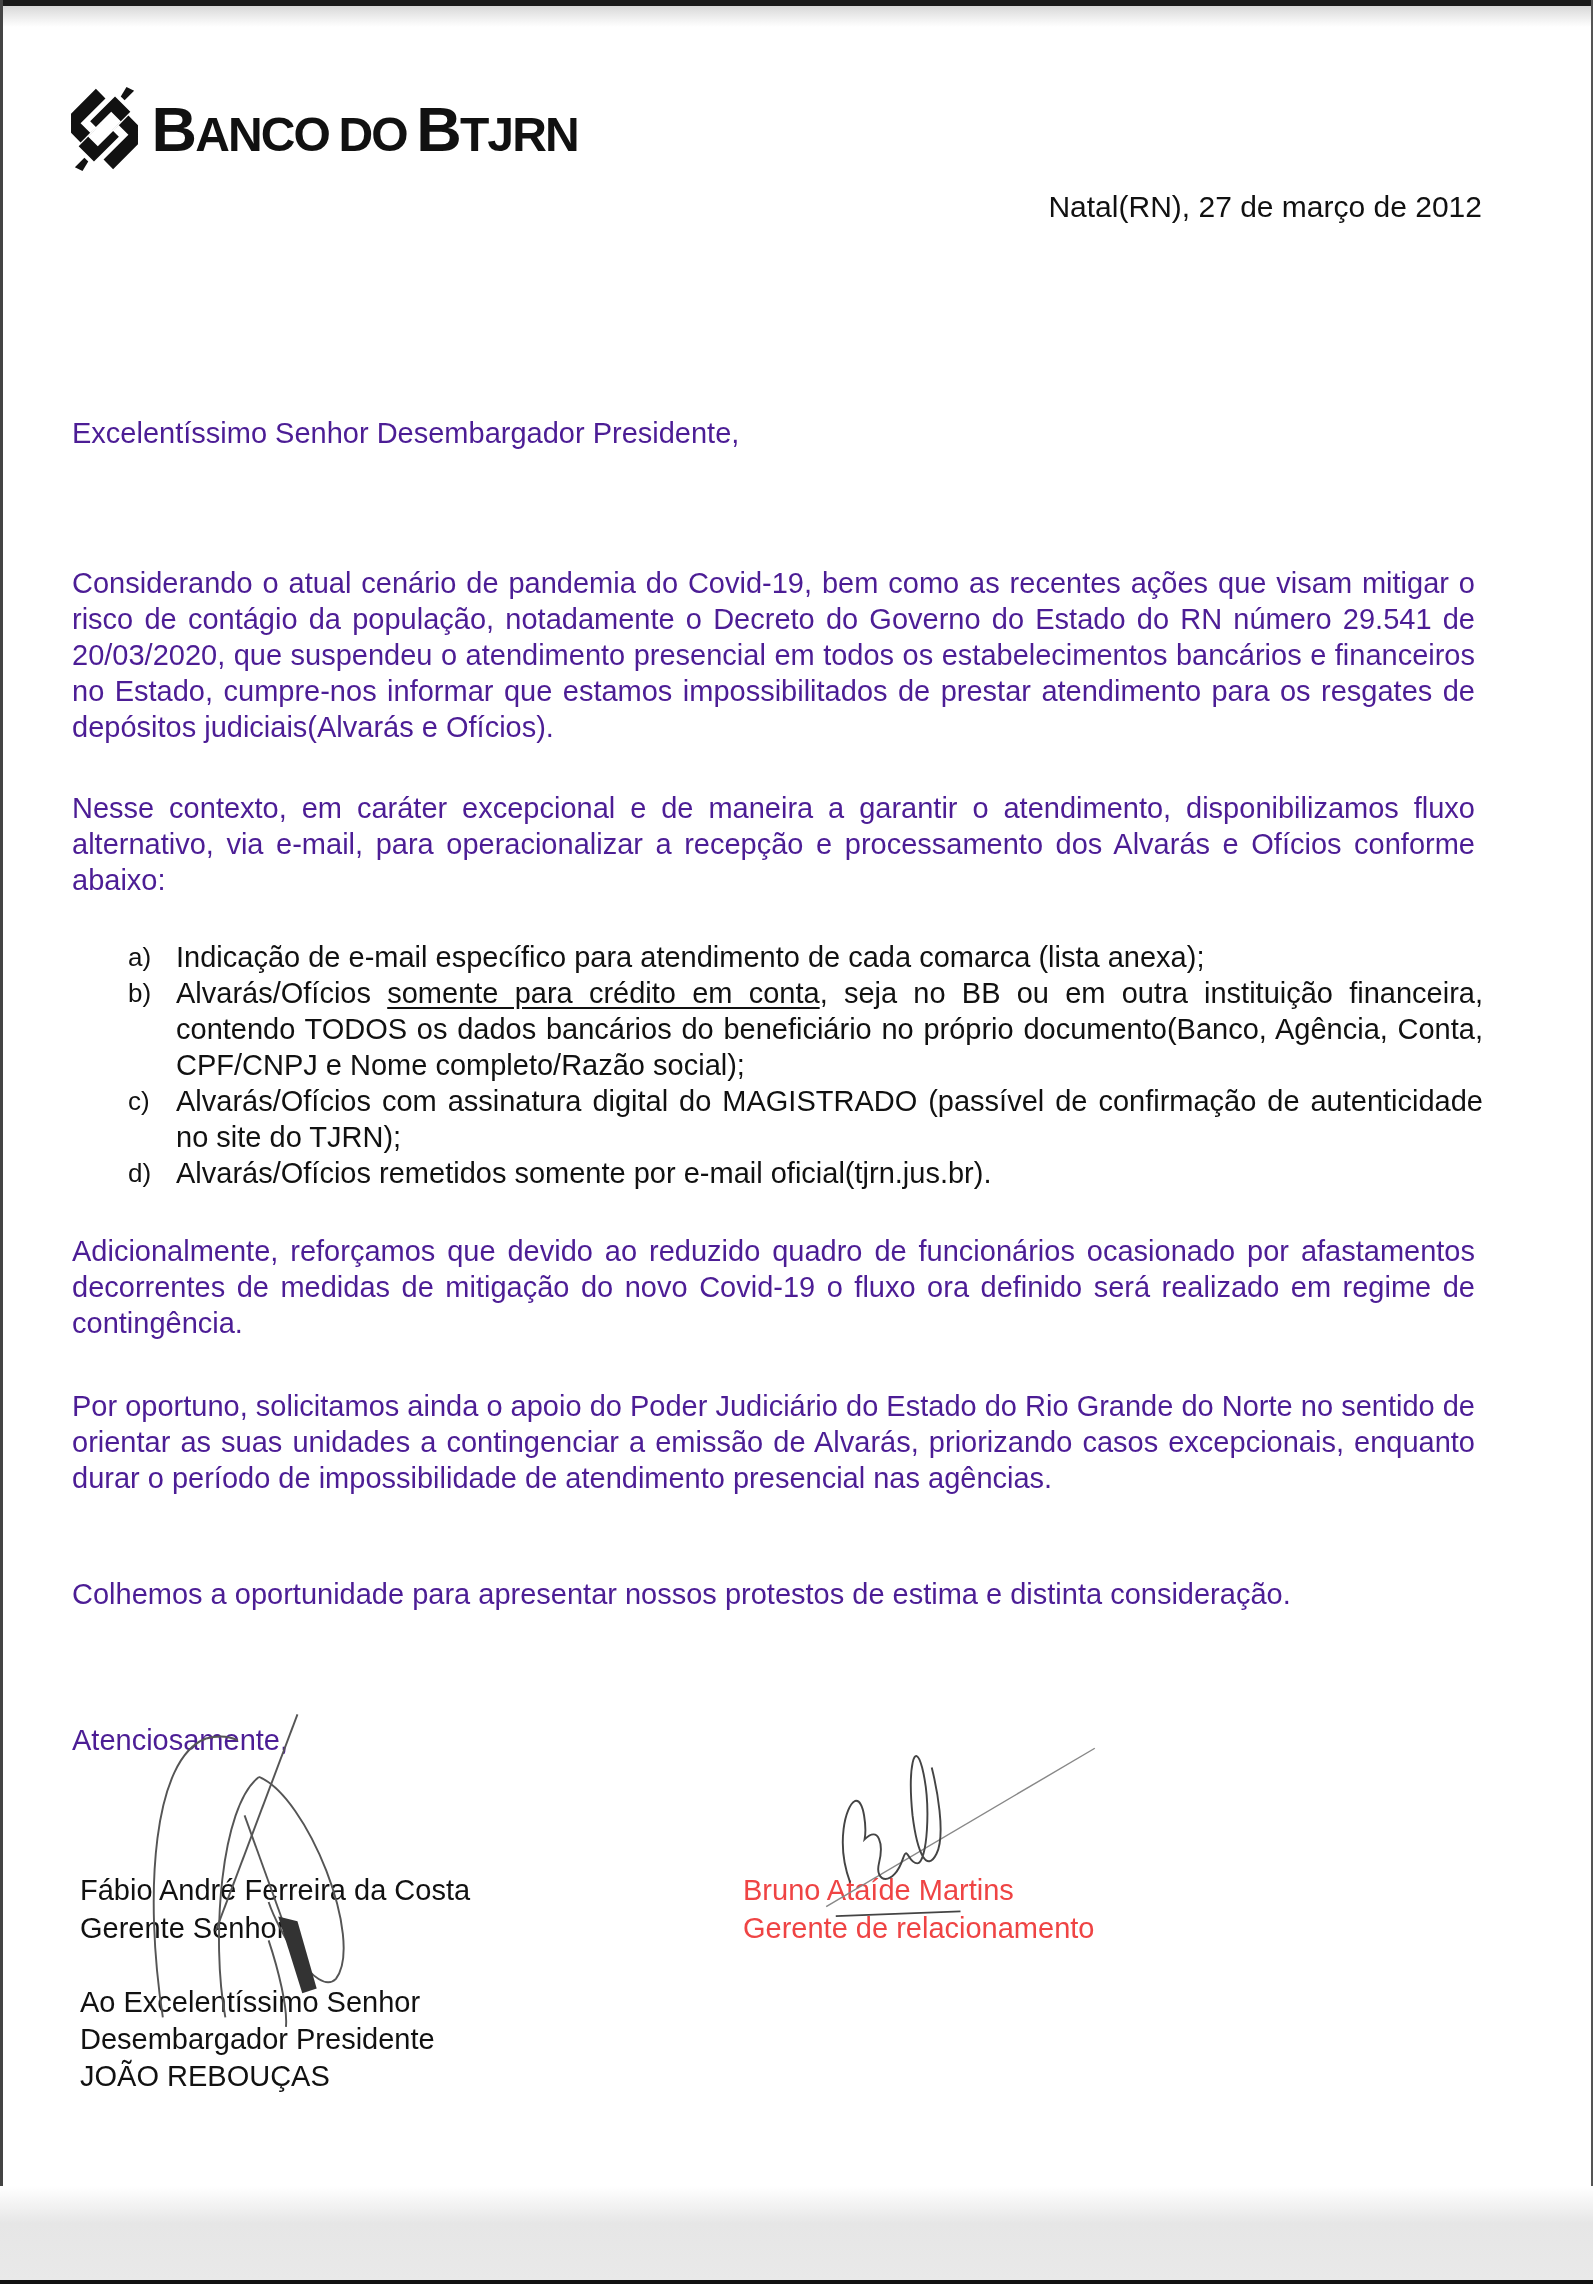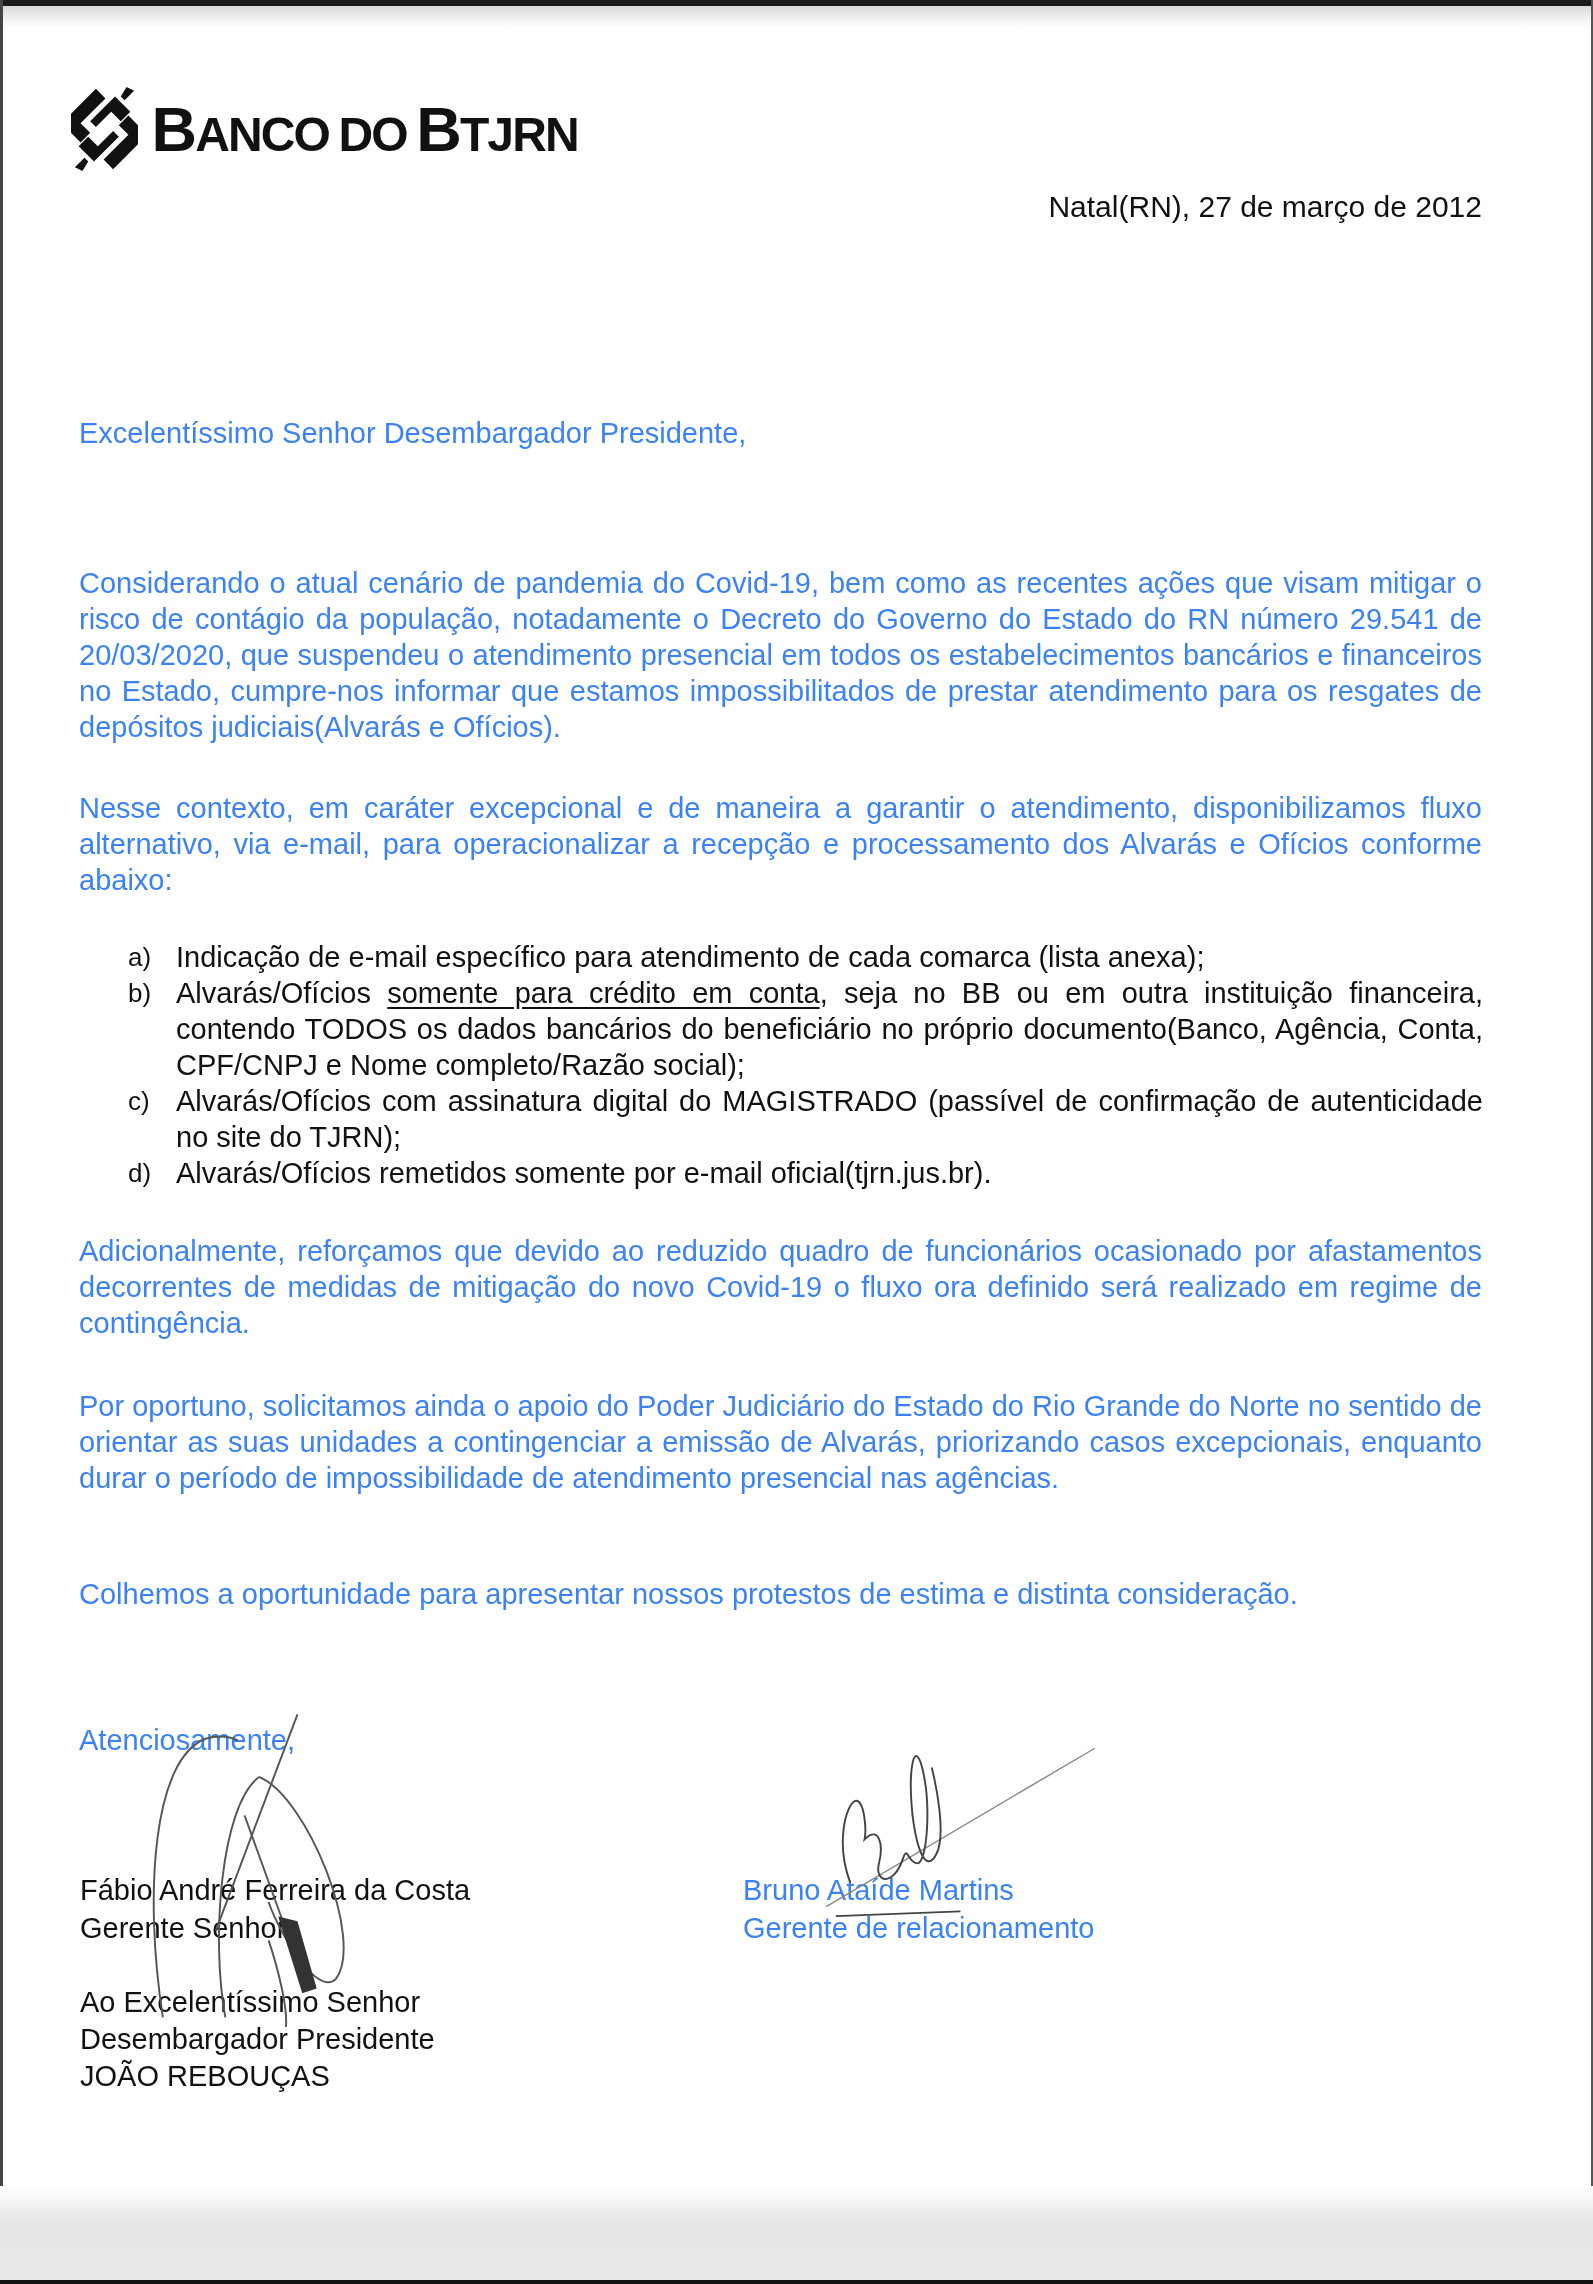--- a/index.html
+++ b/index.html
@@ -21,39 +21,39 @@
   .logo svg { width: 75px; height: 88px; }
   .logo-text { font-family: "Liberation Sans", sans-serif; font-weight: bold; color: #111;
     margin-left: 9.6px; letter-spacing: -1.9px; display: flex; align-items: baseline; line-height: 1; }
   .logo-text .big { font-size: 63px; }
   .logo-text .small { font-size: 48px; }
   .logo-text .gap { width: 9.6px; display: inline-block; }
 
   .header-ref { position: absolute; right: 112px; top: 188px; text-align: right;
     font-size: 30px; line-height: 37px; color: #111; }
 
-  .text { position: absolute; left: 79px; width: 1403px; font-size: 29px; line-height: 36px;
-    color: #3b82f6; text-align: justify; }
+  .text { position: absolute; left: 72px; width: 1403px; font-size: 29px; line-height: 36px;
+    color: #4c1d95; text-align: justify; }
   .text p { margin: 0; }
 
   .salutation { top: 415px; }
   .para1 { top: 565px; }
   .para2 { top: 790px; }
   .list { position: absolute; left: 80px; top: 939px; width: 1403px; font-size: 29px; line-height: 36px; color: #111; }
   .list-item { display: flex; }
   .list-letter { width: 96px; padding-left: 48px; box-sizing: border-box; flex: none; font-size: 26px; }
   .list-body { flex: 1; text-align: justify; }
   .underline { text-decoration: underline; text-underline-offset: 3.8px; }
   .para3 { top: 1233px; }
   .para4 { top: 1388px; }
   .closing { top: 1576px; }
   .regards { top: 1722px; }
 
   .sig-left { position: absolute; left: 80px; top: 1871px; font-size: 29px; line-height: 38px; color: #111; }
-  .sig-right { position: absolute; left: 743px; top: 1871px; font-size: 29px; line-height: 38px; color: #3b82f6; }
+  .sig-right { position: absolute; left: 743px; top: 1871px; font-size: 29px; line-height: 38px; color: #ef4444; }
   .addressee { position: absolute; left: 80px; top: 1984px; font-size: 29px; line-height: 37px; color: #111; }
 
   .sig-scribble { position: absolute; pointer-events: none; }
 </style>
 </head>
 <body>
 
 <div class="scan-top"></div>
 <div class="scan-top-noise"></div>
 <div class="scan-left"></div>

